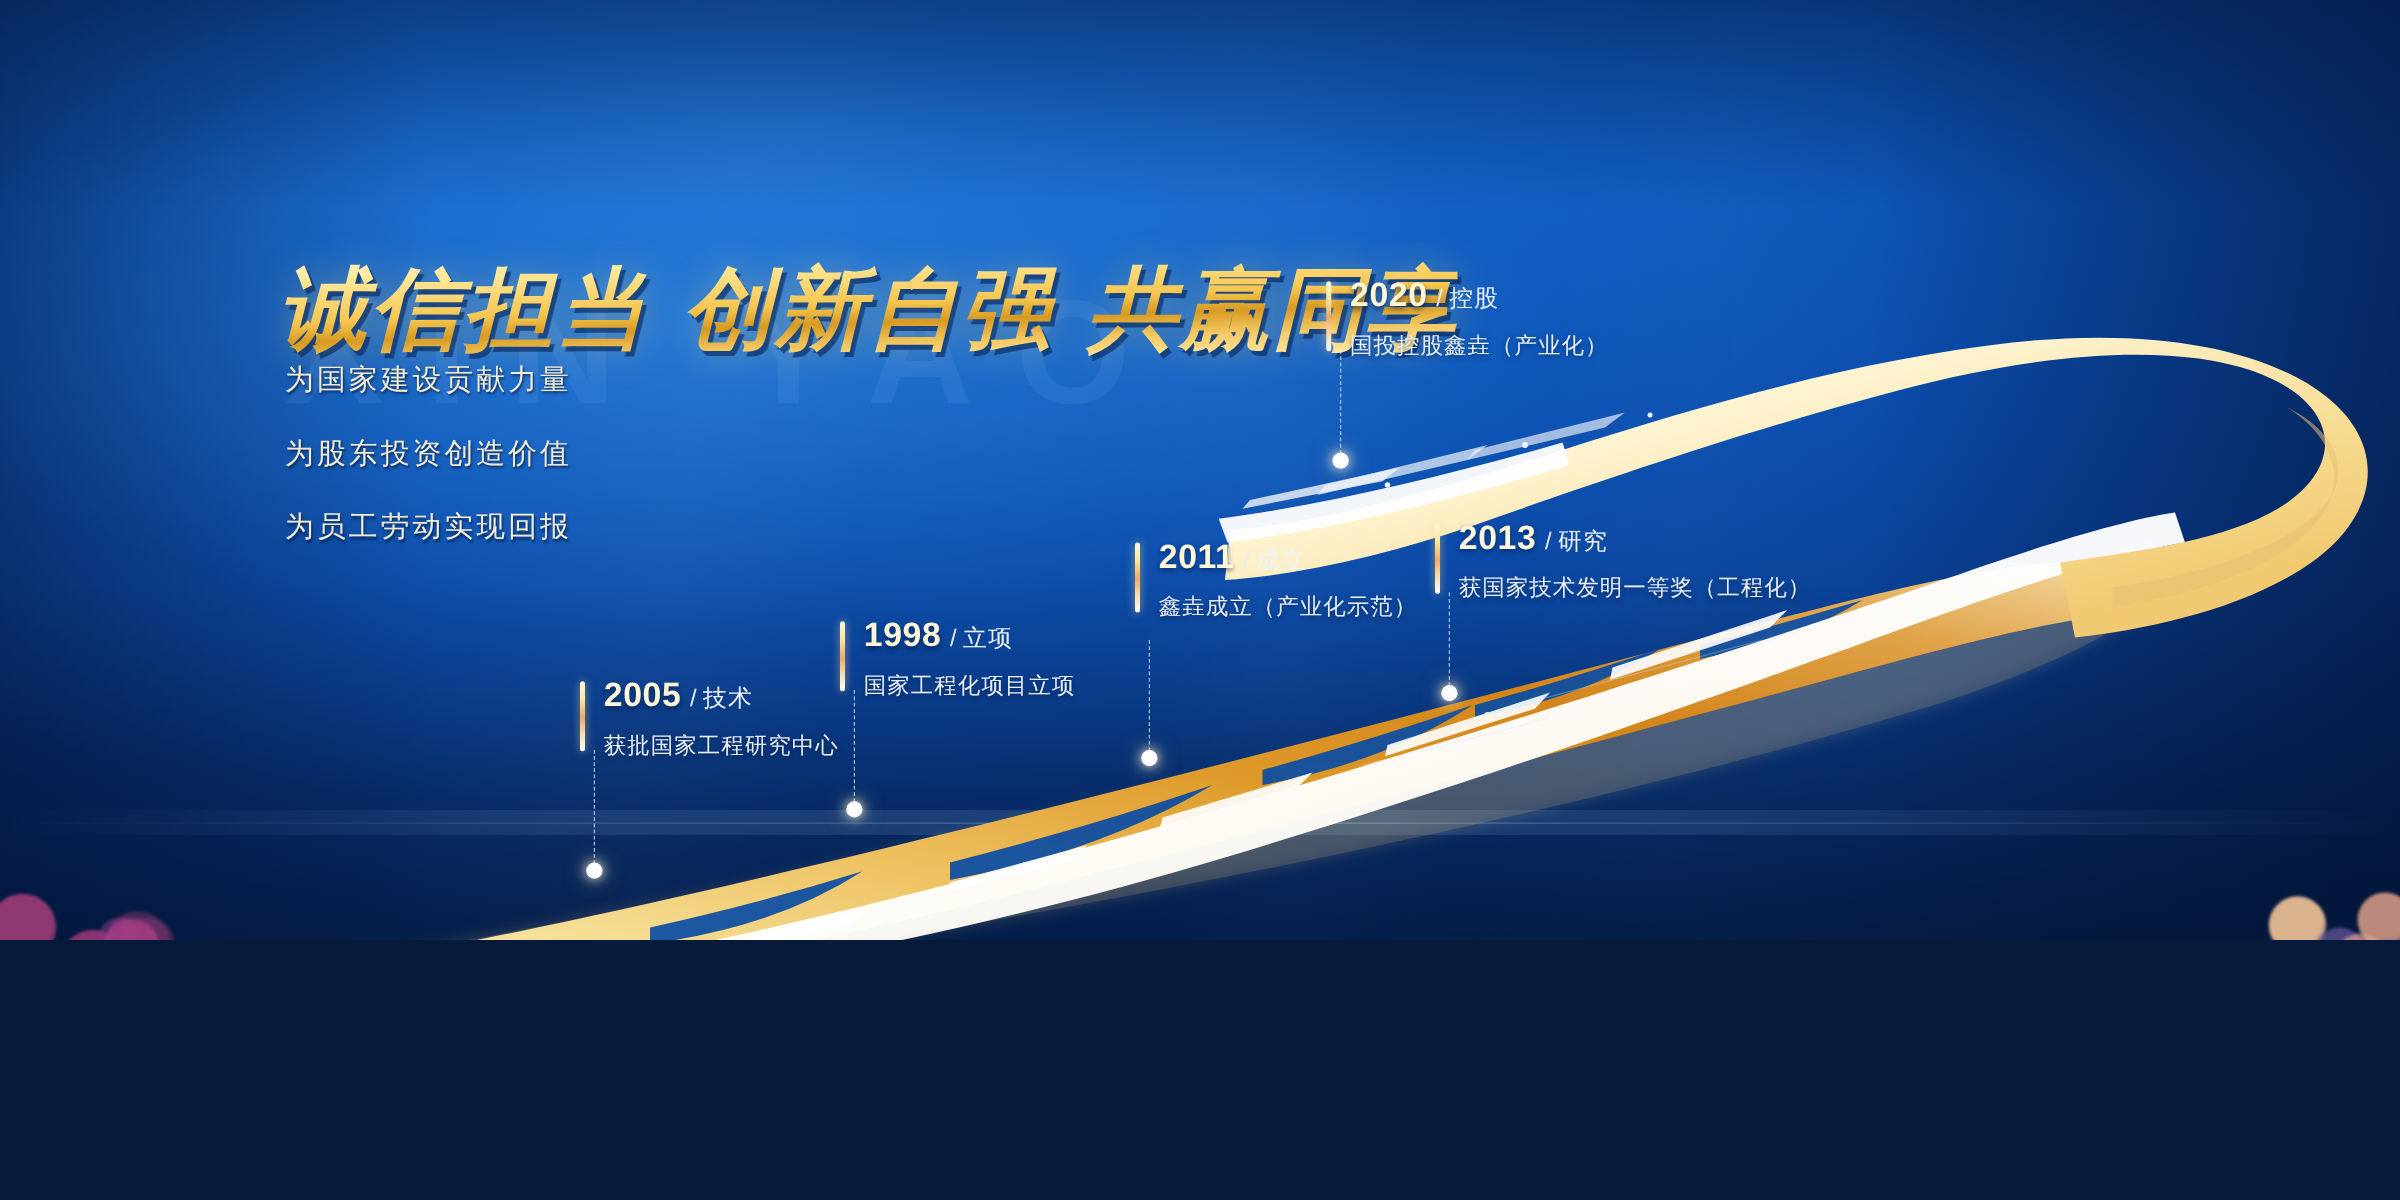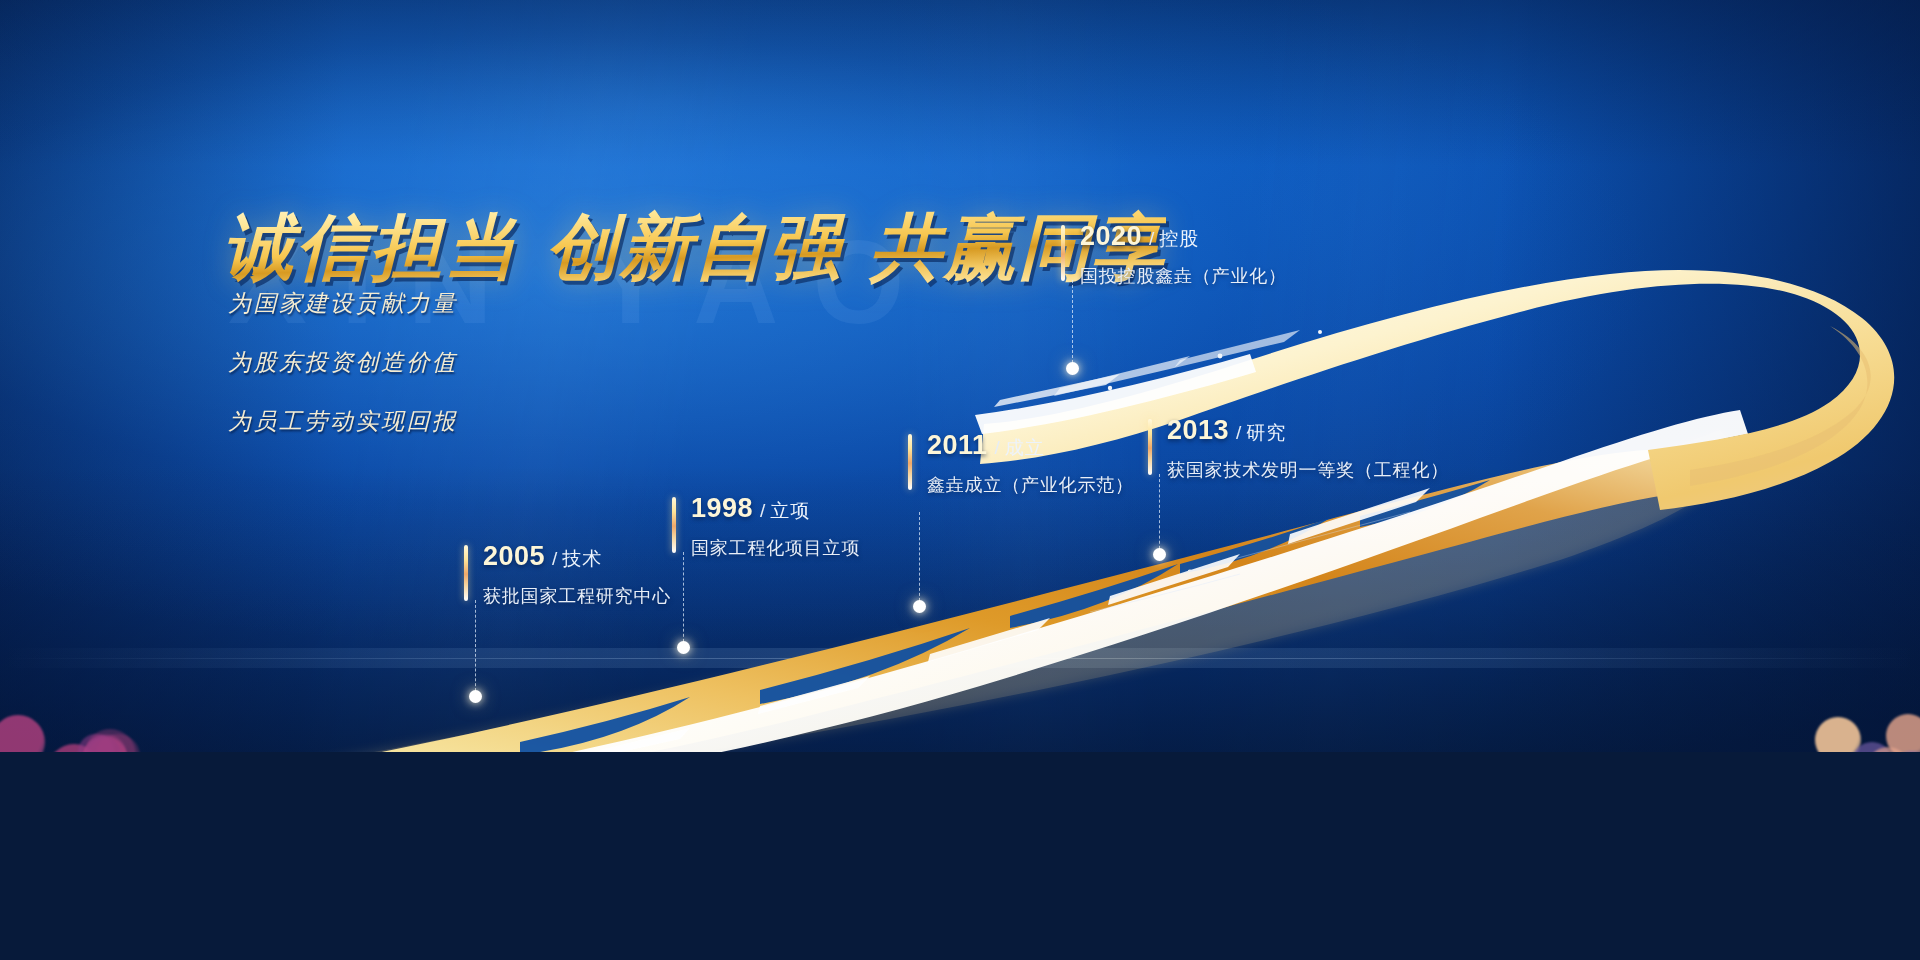--- a/index.html
+++ b/index.html
@@ -89,21 +89,20 @@
     color: transparent;
     -webkit-text-fill-color: transparent;
     filter: drop-shadow(3px 4px 0 rgba(7,40,96,0.65)) drop-shadow(0 0 14px rgba(255,214,110,0.28));
   }
   .headline .gap { display: inline-block; width: 28px; }
 
   .slogans {
     position: absolute;
     left: 228px;
     top: 288px;
-    font-style: italic;
   }
   .slogan {
     font-size: 23px;
     letter-spacing: 2.5px;
     color: #f4ecd2;
     margin-bottom: 28px;
     text-shadow: 1px 2px 2px rgba(4,26,66,0.75);
   }
 
   

